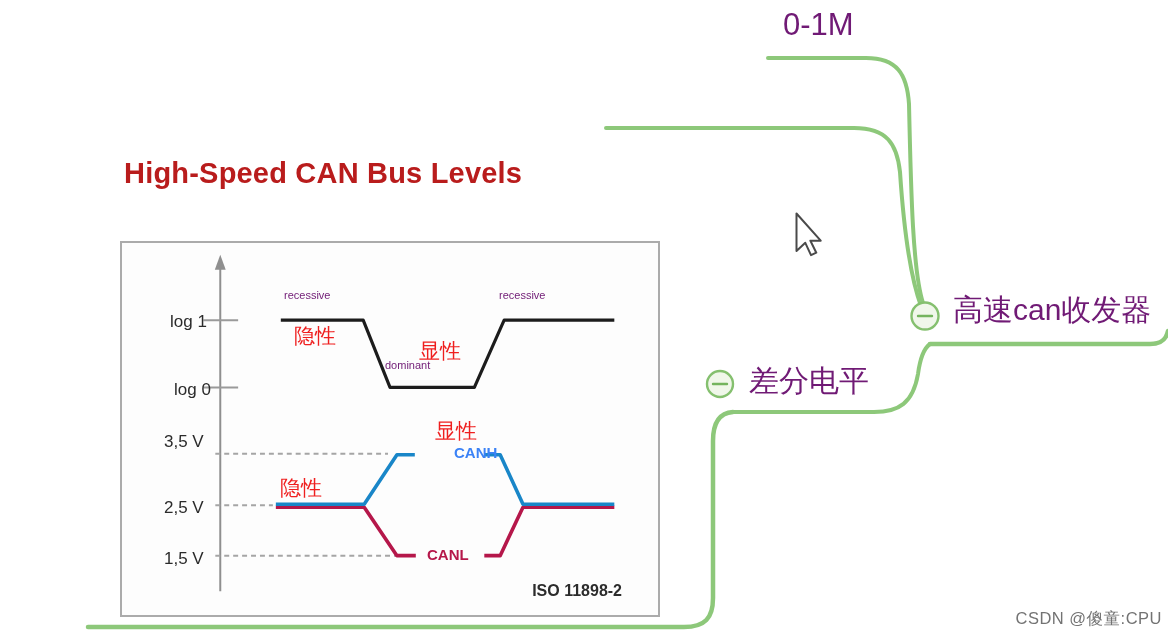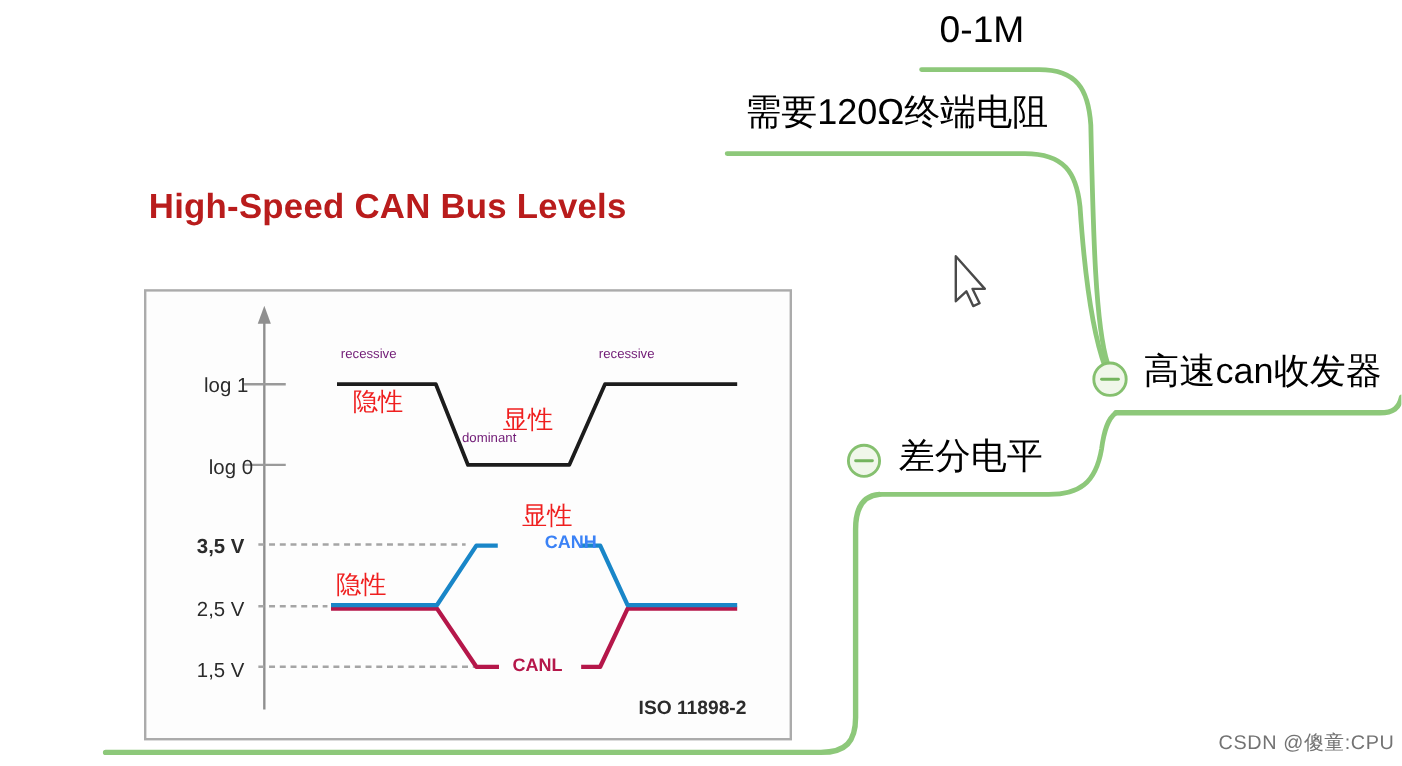--- a/index.html
+++ b/index.html
@@ -3,21 +3,21 @@
 <meta charset="utf-8">
 <style>
   html,body{margin:0;padding:0;background:#fff;}
   .canvas{
     position:relative;width:1168px;height:638px;overflow:hidden;
     background:#ffffff;font-family:"Liberation Sans",sans-serif;
   }
   svg{position:absolute;left:0;top:0;}
   .branches{width:1168px;height:638px;}
   .node{
-    position:absolute;color:#000000;white-space:nowrap;line-height:1.15;
+    position:absolute;color:#701a75;white-space:nowrap;line-height:1.15;
     cursor:default;
   }
   .nl-speed{left:783px;top:7px;font-size:31px;}
   .nl-resistor{left:621px;top:77px;font-size:30px;}
   .nl-transceiver{left:953px;top:293px;font-size:30px;}
   .nl-diff{left:749px;top:364px;font-size:30px;text-align:center;}
   .fig-title{
     position:absolute;left:124px;top:157px;font-size:29px;font-weight:bold;
     color:#b91c1c;letter-spacing:0.2px;white-space:nowrap;
   }
@@ -55,21 +55,20 @@
       <circle cx="925" cy="316" r="13.5" fill="#f0f7ea" stroke="#85c06f" stroke-width="2.4"></circle>
       <line x1="918" y1="316" x2="932" y2="316" stroke="#74b45e" stroke-width="2.4" stroke-linecap="round"></line>
     </g>
     <g>
       <circle cx="720" cy="384" r="13" fill="#f0f7ea" stroke="#85c06f" stroke-width="2.4"></circle>
       <line x1="713" y1="384" x2="727" y2="384" stroke="#74b45e" stroke-width="2.4" stroke-linecap="round"></line>
     </g>
   </svg>
 
   <div class="node nl-speed">0-1M</div>
-  <div class="node nl-resistor">需要120Ω终端电阻</div>
   <div class="node nl-transceiver">高速can收发器</div>
   <div class="node nl-diff">差分电平</div>
 
   <div class="fig-title">High-Speed CAN Bus Levels</div>
 
   <div class="fig">
     <svg viewBox="0 0 540 376" preserveAspectRatio="none" fill="none">
 
       <line x1="99" y1="24" x2="99" y2="352" stroke="#8f8f8f" stroke-width="2"></line>
       <polygon points="99,12 93.5,27 104.5,27" fill="#8f8f8f"></polygon>
@@ -95,21 +94,21 @@
 
     <div class="t state-label" style="left:162px;top:47px;">recessive</div>
     <div class="t state-label" style="left:263px;top:117px;">dominant</div>
     <div class="t state-label" style="left:377px;top:47px;">recessive</div>
 
     <div class="t zh" style="left:172px;top:82px;">隐性</div>
     <div class="t zh" style="left:297px;top:97px;">显性</div>
     <div class="t zh" style="left:313px;top:177px;">显性</div>
     <div class="t zh" style="left:158px;top:234px;">隐性</div>
 
-    <div class="t axis-label" style="left:22px;top:204px;font-weight:bold;">3,5 V</div>
+    <div class="t axis-label" style="left:22px;top:190px;">3,5 V</div>
     <div class="t axis-label" style="left:22px;top:256px;">2,5 V</div>
     <div class="t axis-label" style="left:22px;top:307px;">1,5 V</div>
 
     <div class="t sig-label canh-label" style="left:304px;top:202px;">CANH</div>
     <div class="t sig-label canl-label" style="left:305px;top:304px;">CANL</div>
 
     <div class="iso">ISO 11898-2</div>
   </div>
 
   <svg class="cursor-svg" viewBox="0 0 30 46">

